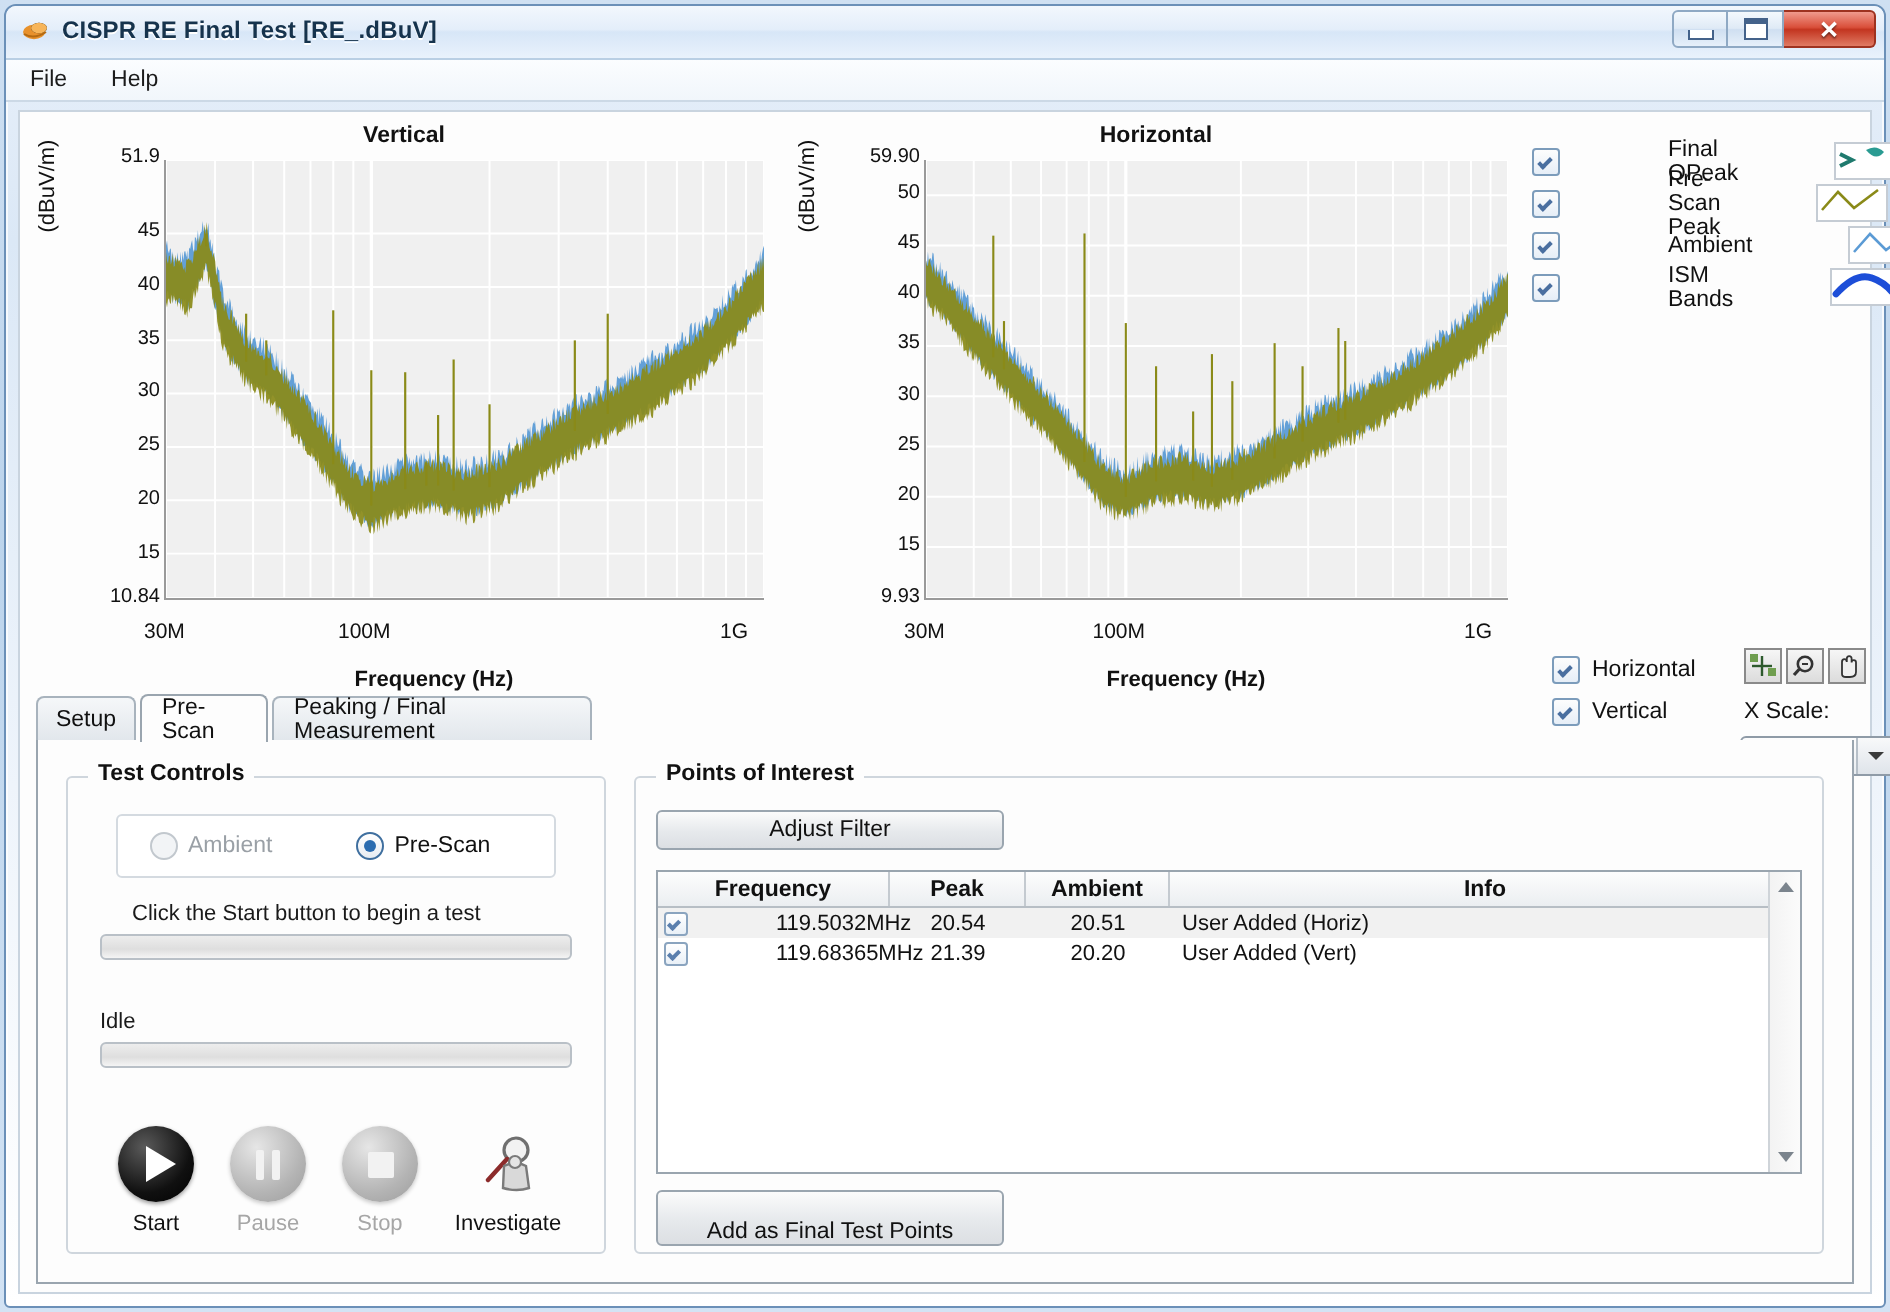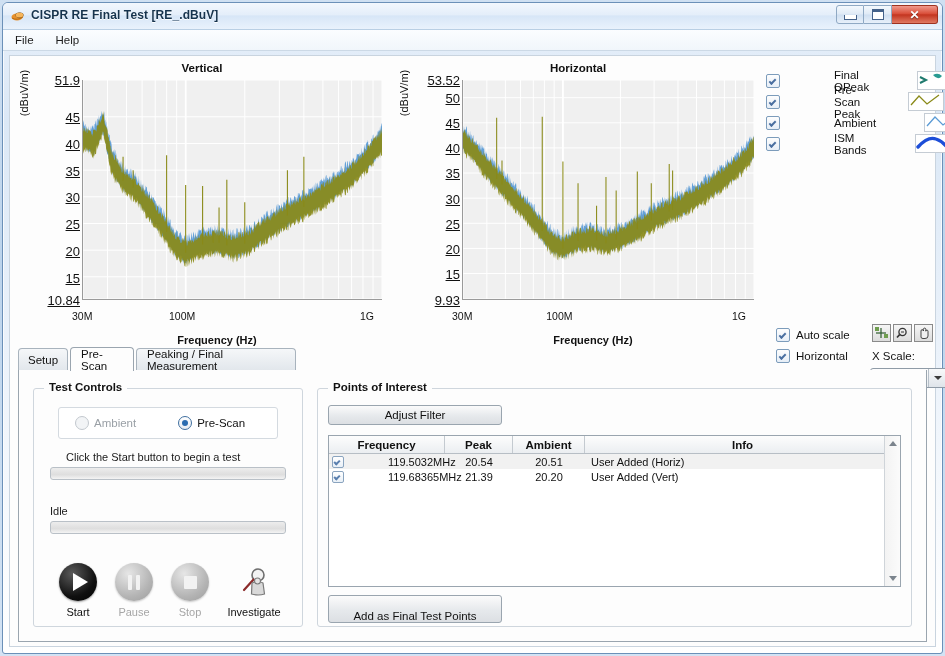--- a/index.html
+++ b/index.html
@@ -65,21 +65,21 @@
   .chart{position:absolute;top:2px;}
   .chart.v{left:8px;width:368px;}
   .chart.h{left:388px;width:360px;}
   .chart-title{text-align:center;font-size:11.5px;font-weight:bold;color:#111;margin-top:4px;}
   .plotwrap{position:relative;margin-top:6px;height:220px;}
   .ylab{
     position:absolute;left:0px;top:58px;font-size:11px;color:#111;
     transform:rotate(-90deg);transform-origin:left top;white-space:nowrap;
     width:90px;text-align:center;
   }
-  .ytick{position:absolute;right:0;font-size:13px;color:#111;white-space:nowrap;text-align:right;text-decoration:underline;}
+  .ytick{position:absolute;right:0;font-size:10px;color:#111;white-space:nowrap;text-align:right;}
   .yticks{position:absolute;left:0;top:0;width:62px;height:100%;}
   .plot{
     position:absolute;left:64px;top:0;right:4px;bottom:0;
     background:#f0f0f0;border-left:1px solid #9a9a9a;border-bottom:1px solid #9a9a9a;
     overflow:hidden;
   }
   .plot svg{display:block;width:100%;height:100%;}
   .xtick{position:absolute;font-size:10.5px;color:#111;top:10px;}
   .xaxis{position:absolute;left:64px;right:4px;height:16px;}
   .xlab{text-align:center;font-size:11px;font-weight:bold;color:#111;margin-top:18px;margin-left:30px;}
@@ -331,21 +331,21 @@
             </div>
         </div>
         <div class="xlab">Frequency (Hz)</div>
       </div>
 
       <div class="chart h">
         <div class="chart-title">Horizontal</div>
         <div class="plotwrap">
           <div class="ylab">(dBuV/m)</div>
           <div class="yticks" id="h-yticks">
-              <div class="ytick" style="top: -7px;">53.52</div>
+              <div class="ytick" style="top: -7px;">59.90</div>
               <div class="ytick" style="top: 10.7655px;">50</div>
               <div class="ytick" style="top: 36.0007px;">45</div>
               <div class="ytick" style="top: 61.2358px;">40</div>
               <div class="ytick" style="top: 86.471px;">35</div>
               <div class="ytick" style="top: 111.706px;">30</div>
               <div class="ytick" style="top: 136.941px;">25</div>
               <div class="ytick" style="top: 162.176px;">20</div>
               <div class="ytick" style="top: 187.412px;">15</div>
               <div class="ytick" style="top: 213px;">9.93</div>
             </div>
@@ -443,24 +443,20 @@
             <svg width="32" height="15" viewBox="0 0 32 15">
               <path d="M2 12 Q12 1 20 4 Q26 6 30 11" stroke="#1d4ed8" stroke-width="3.4" fill="none" stroke-linecap="round"></path>
             </svg>
           </span>
         </div>
       </div>
 
       <div class="scalebox">
         <div class="scalerow">
           <span class="cb checked"></span>
-          <span class="scalelabel">Auto scale</span>
-        </div>
-        <div class="scalerow">
-          <span class="cb checked"></span>
           <span class="scalelabel">Horizontal</span>
         </div>
         <div class="scalerow">
           <span class="cb checked"></span>
           <span class="scalelabel">Vertical</span>
         </div>
 
         <div class="tools">
           <span class="toolbtn">
             <svg width="13" height="12" viewBox="0 0 13 12">

